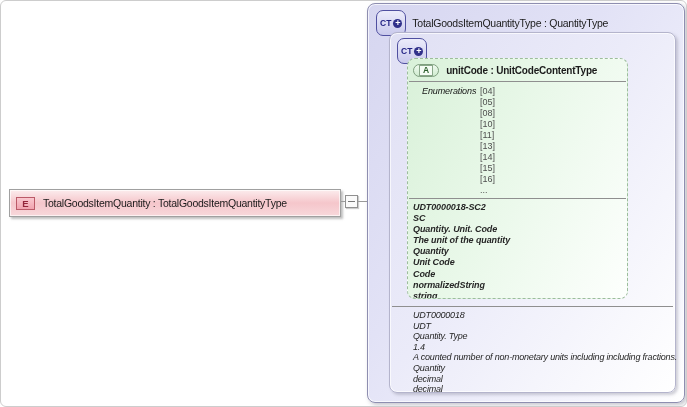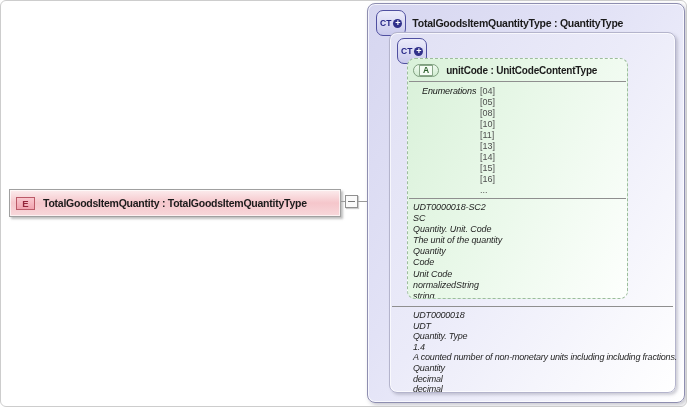--- a/index.html
+++ b/index.html
@@ -15,21 +15,21 @@
     background:linear-gradient(180deg,#fceced 0%,#f5c6cb 50%,#f8d8db 100%);
     box-shadow:2px 2px 2px rgba(140,140,140,.55), inset 0 0 0 1px rgba(255,255,255,.65);
     display:flex;align-items:center;gap:8px;padding:0 6px;white-space:nowrap;
   }
   .badge-e{
     display:inline-flex;align-items:center;justify-content:center;
     width:19px;height:13px;box-sizing:border-box;border:1px solid #bb5a68;
     background:linear-gradient(180deg,#fac7ce 0%,#f0a3af 100%);
     color:#93253a;font-size:9.5px;font-weight:bold;
   }
-  .title{font-size:10.5px;font-weight:bold;color:#1b1b1b;letter-spacing:-0.25px;white-space:nowrap;}
+  .title{font-size:10.5px;font-weight:normal;color:#1b1b1b;letter-spacing:-0.25px;white-space:nowrap;}
   
   .conn{position:absolute;height:1px;background:#9a9a9a;}
   .handle{
     position:absolute;left:344px;top:194px;width:13px;height:13px;box-sizing:border-box;
     border:1px solid #909090;background:#fafafa;box-shadow:1px 1px 1px rgba(0,0,0,.2);
     display:flex;align-items:center;justify-content:center;
   }
   .handle-dash{width:7px;height:1px;background:#777;}
   
   .ct-box{position:absolute;box-sizing:border-box;border-radius:8px;}
@@ -74,21 +74,21 @@
   .badge-a-inner{
     font-size:8.5px;font-weight:bold;color:#2c5f2c;border:1px solid #8aa88a;
     background:#f4fcf4;padding:0 3px;line-height:9px;
   }
   .attr-title{font-size:10px;font-weight:bold;color:#1b1b1b;letter-spacing:-0.2px;}
   .sep{height:0;border-top:1px solid #8f8f8f;margin:0 1px;}
   .attr-facets{display:flex;padding:4px 0 2px 14px;}
   .facets-label{flex:0 0 58px;font-size:9px;font-style:italic;color:#141414;letter-spacing:-0.1px;}
   .facets-values div{font-size:9px;color:#4f4f4f;line-height:11px;}
   .attr-annotations{padding:3px 5px 0 5px;}
-  .attr-annotations div{font-size:9px;font-style:italic;color:#262626;line-height:11.1px;letter-spacing:-0.1px;white-space:nowrap;}
+  .attr-annotations div{font-size:9px;font-style:italic;color:#262626;line-height:11.1px;letter-spacing:-0.1px;white-space:nowrap;font-weight:bold;}
   
   .inner-sep{position:absolute;left:1px;right:1px;top:273px;}
   .inner-annotations{position:absolute;left:23px;top:277px;right:4px;}
   .inner-annotations div{font-size:9px;font-style:italic;color:#262626;line-height:10.6px;letter-spacing:-0.2px;white-space:nowrap;}
 </style>
 </head>
 <body>
 
 <div class="canvas">
 
@@ -145,22 +145,22 @@
             <div>...</div>
           </div>
         </div>
         <div class="sep"></div>
         <div class="attr-annotations">
           <div>UDT0000018-SC2</div>
           <div>SC</div>
           <div>Quantity. Unit. Code</div>
           <div>The unit of the quantity</div>
           <div>Quantity</div>
+          <div>Unit Code</div>
           <div>Code</div>
-          <div>Unit Code</div>
           <div>normalizedString</div>
           <div>string</div>
         </div>
       </div>
 
       <div class="sep inner-sep"></div>
       <div class="inner-annotations">
         <div>UDT0000018</div>
         <div>UDT</div>
         <div>Quantity. Type</div>

